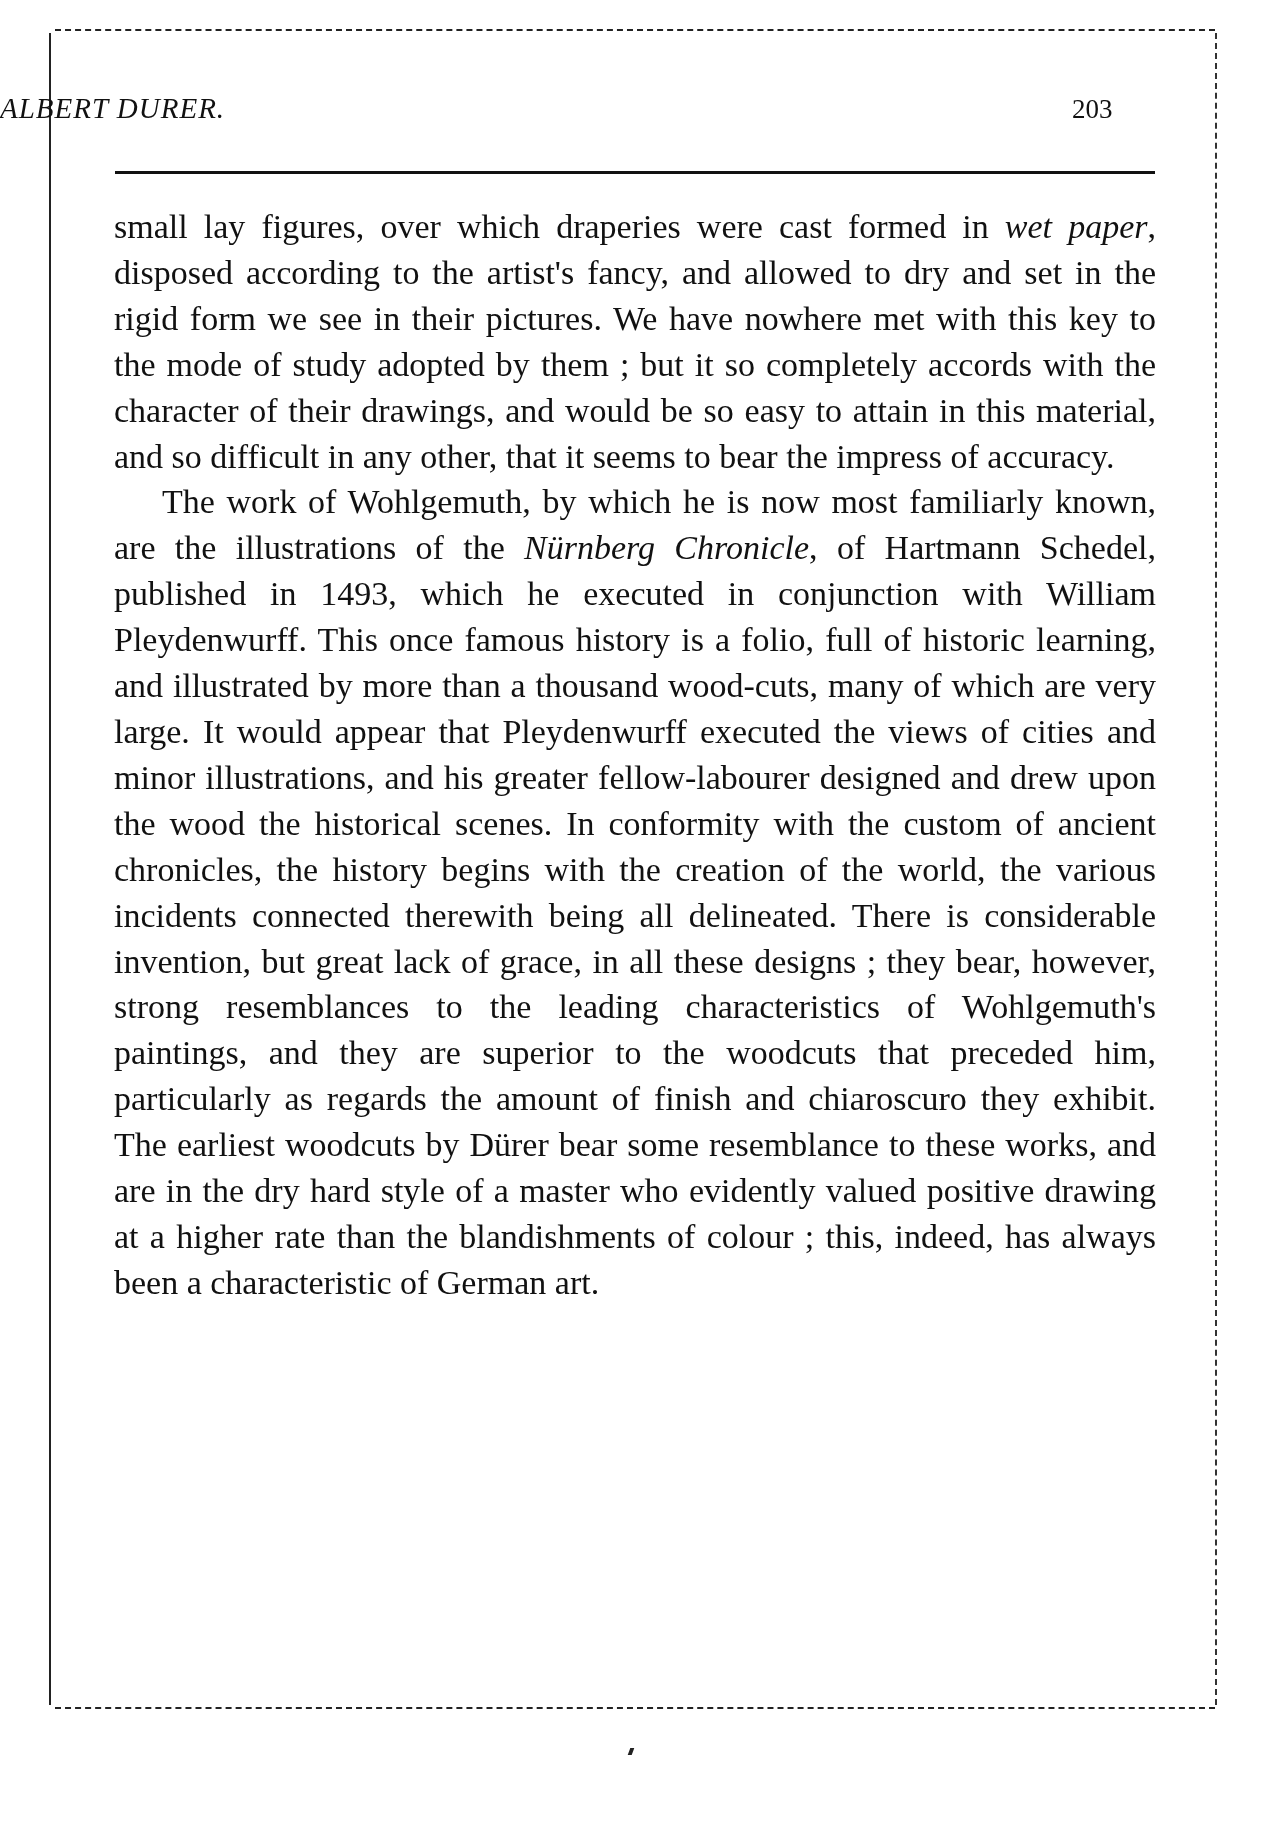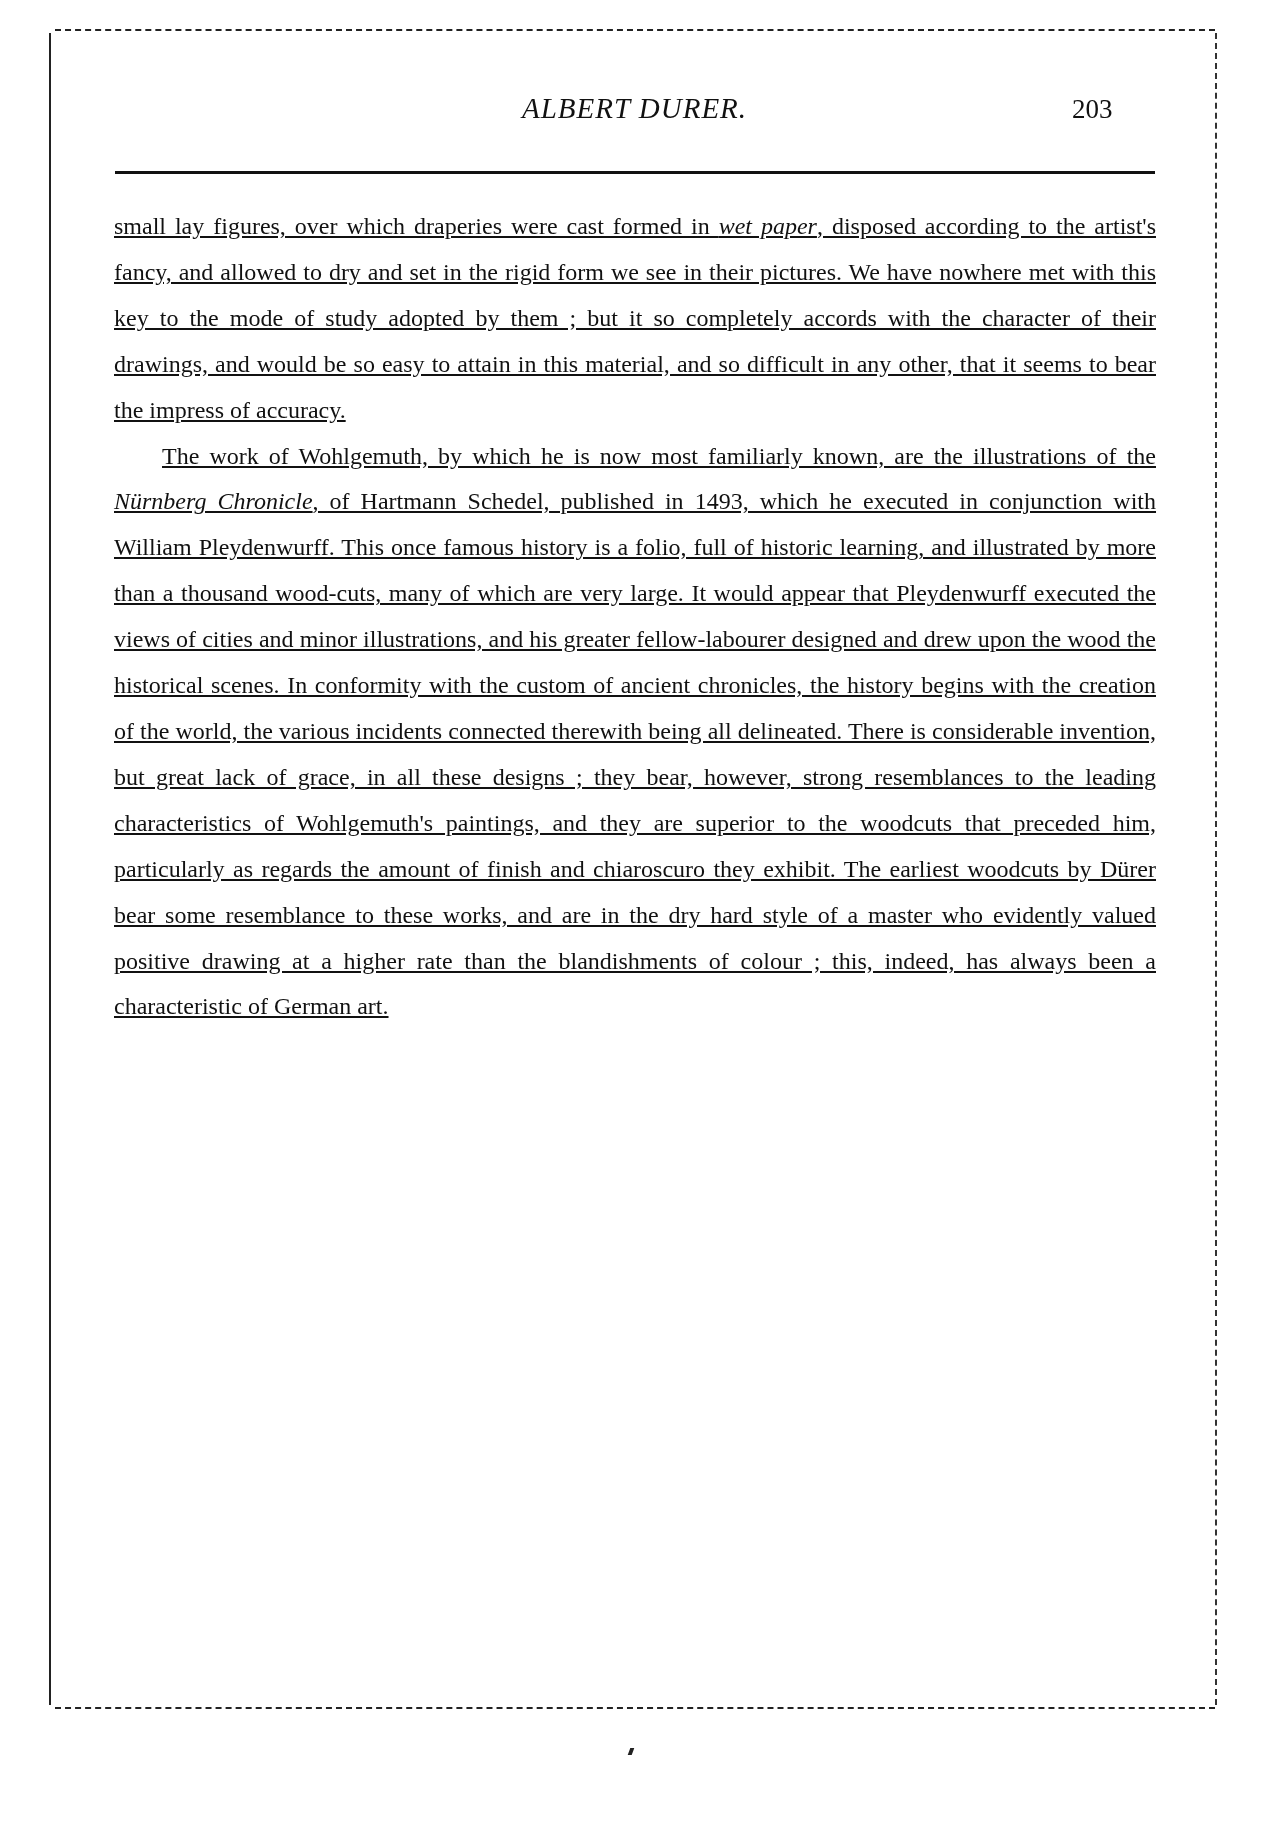--- a/index.html
+++ b/index.html
@@ -51,21 +51,20 @@
       position: absolute;
       left: 0;
       top: 92px;
       width: 1269px;
       height: 40px;
     }
     .running-title {
       position: absolute;
       left: 0;
       width: 1269px;
-      text-align: center;
       font-style: italic;
       font-size: 29px;
       letter-spacing: 1px;
       top: 0;
     }
     .page-number {
       position: absolute;
       left: 1072px;
       top: 2px;
       font-size: 27px;
@@ -76,25 +75,24 @@
       top: 171px;
       width: 1040px;
       height: 0;
       border-top: 3px solid #111;
     }
     .body-text {
       position: absolute;
       left: 114px;
       top: 204px;
       width: 1042px;
-      font-size: 24px;
+      font-size: 34px;
       line-height: 45.9px;
       text-align: justify;
       hyphens: none;
-      text-decoration: underline;
     }
     .body-text p {
       margin: 0;
     }
     .body-text p.indent {
       text-indent: 48px;
     }
     .body-text em {
       font-style: italic;
     }

